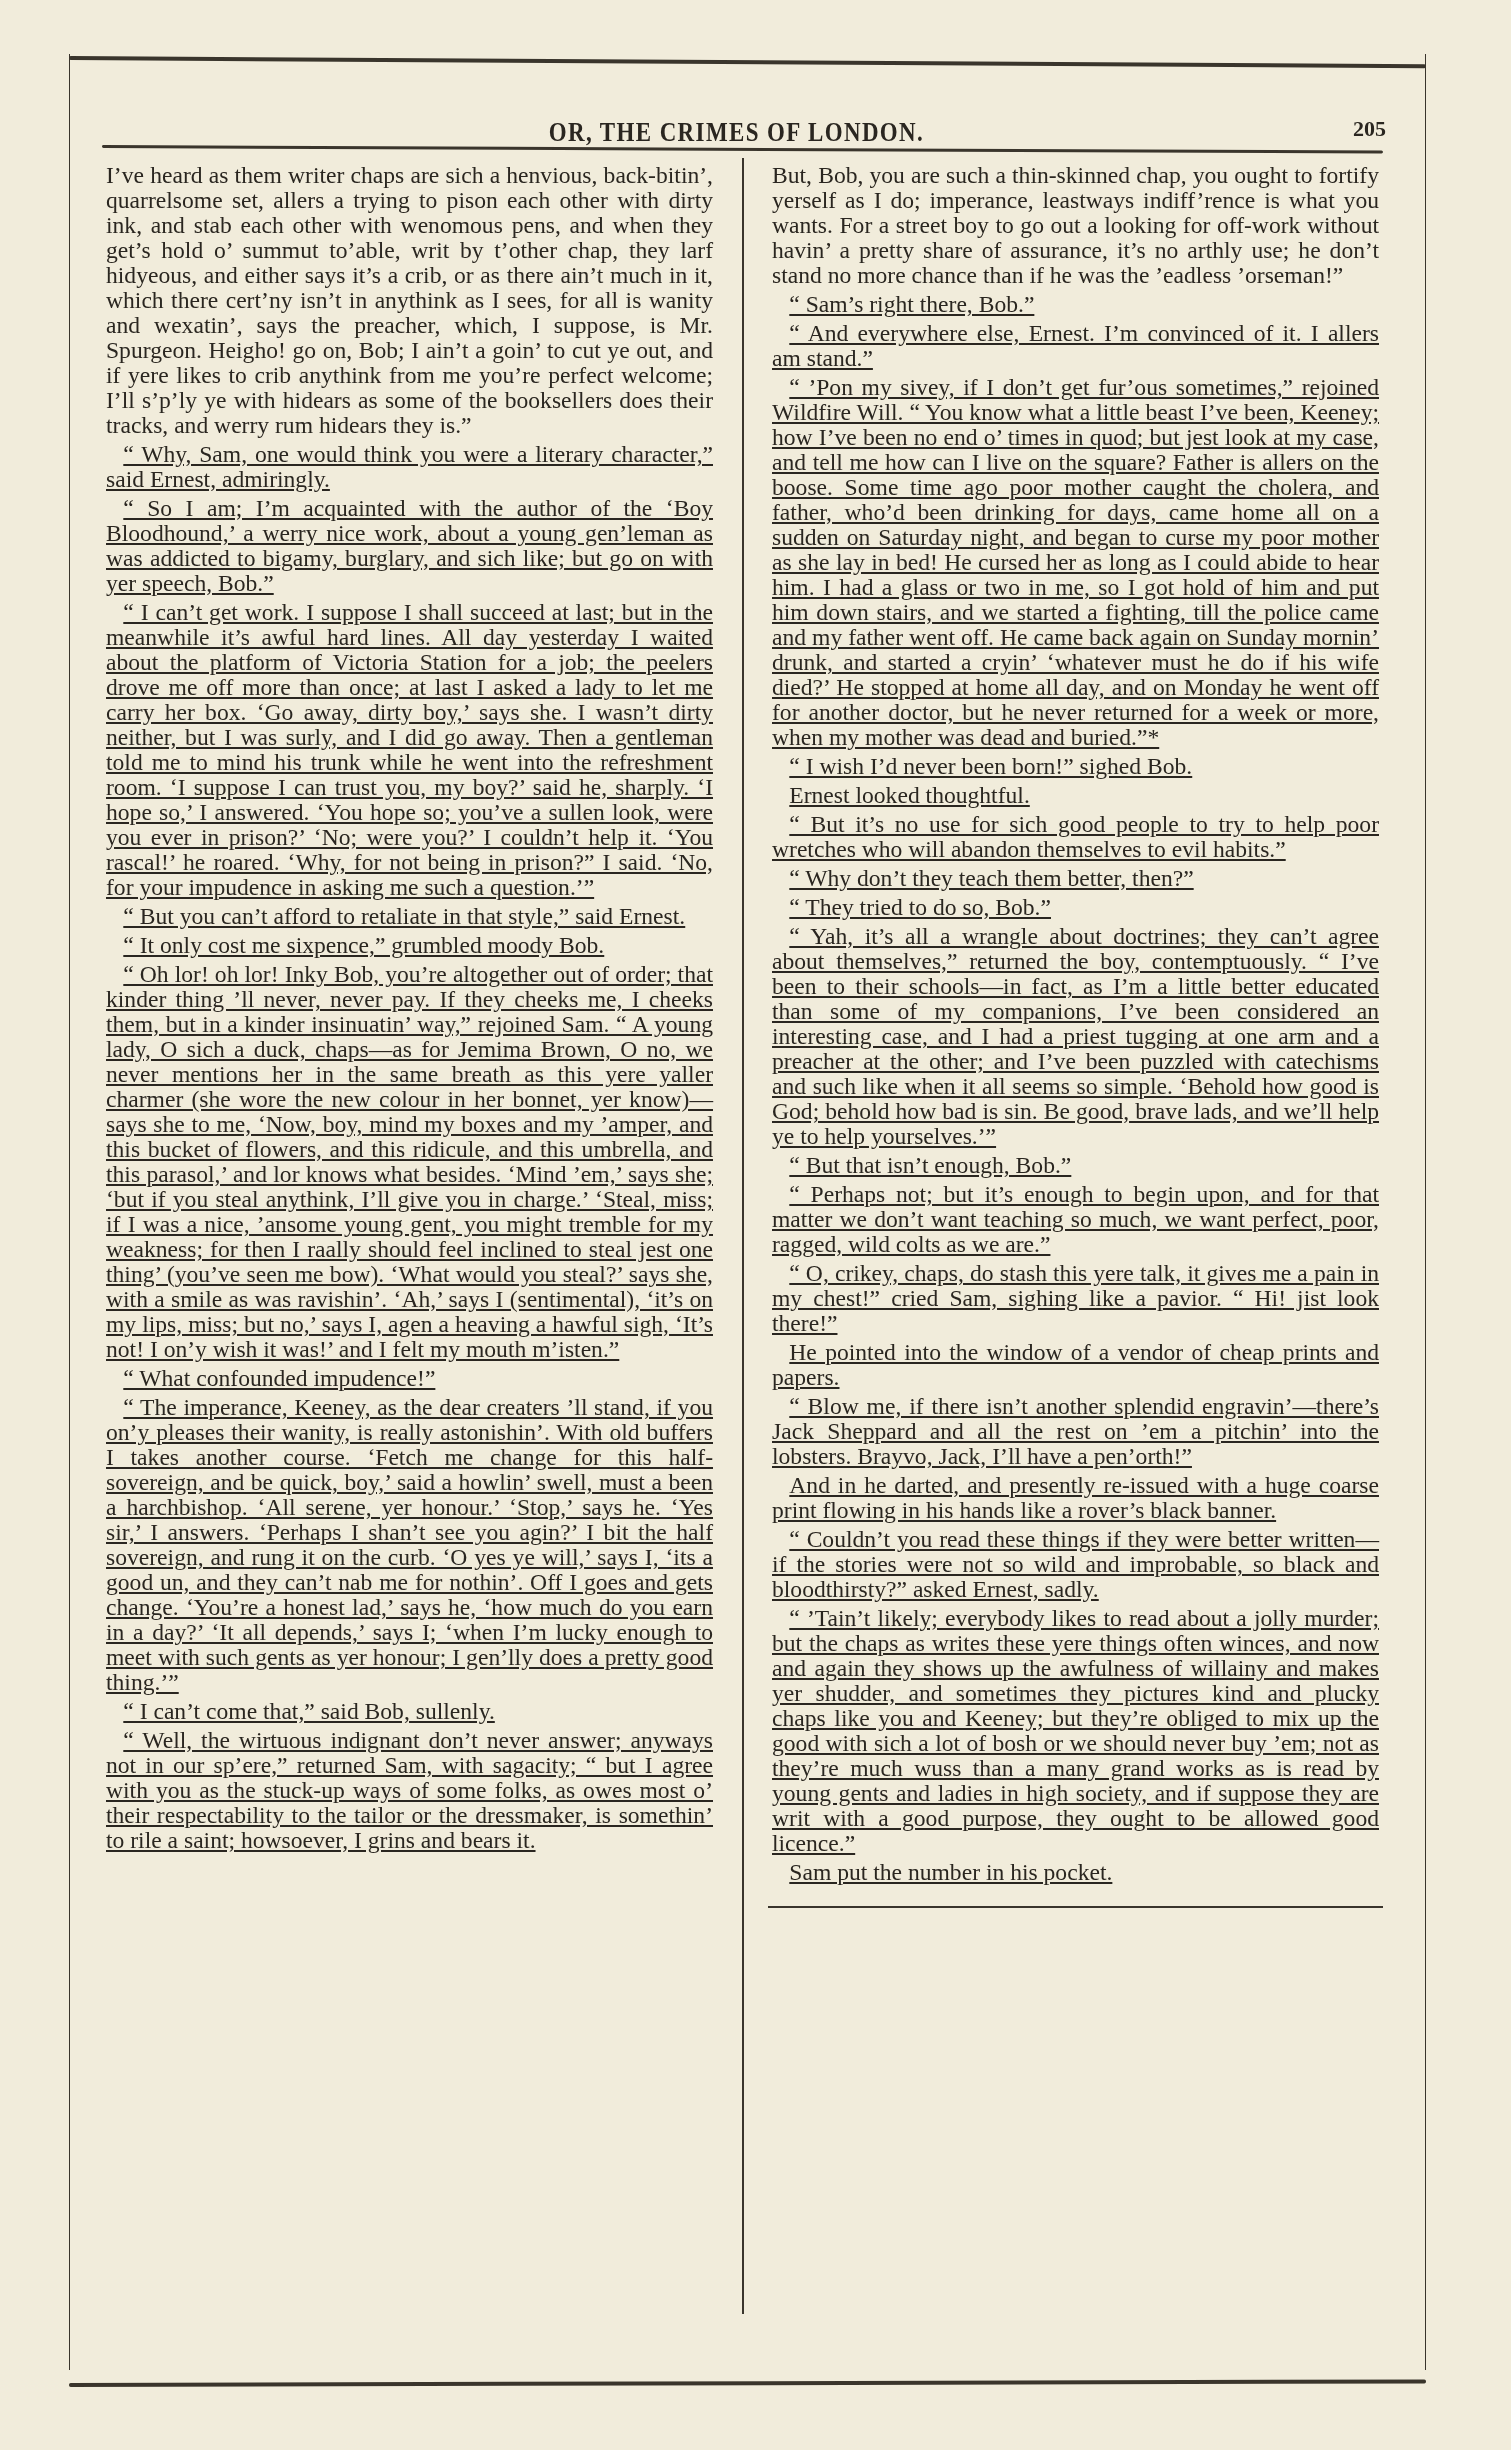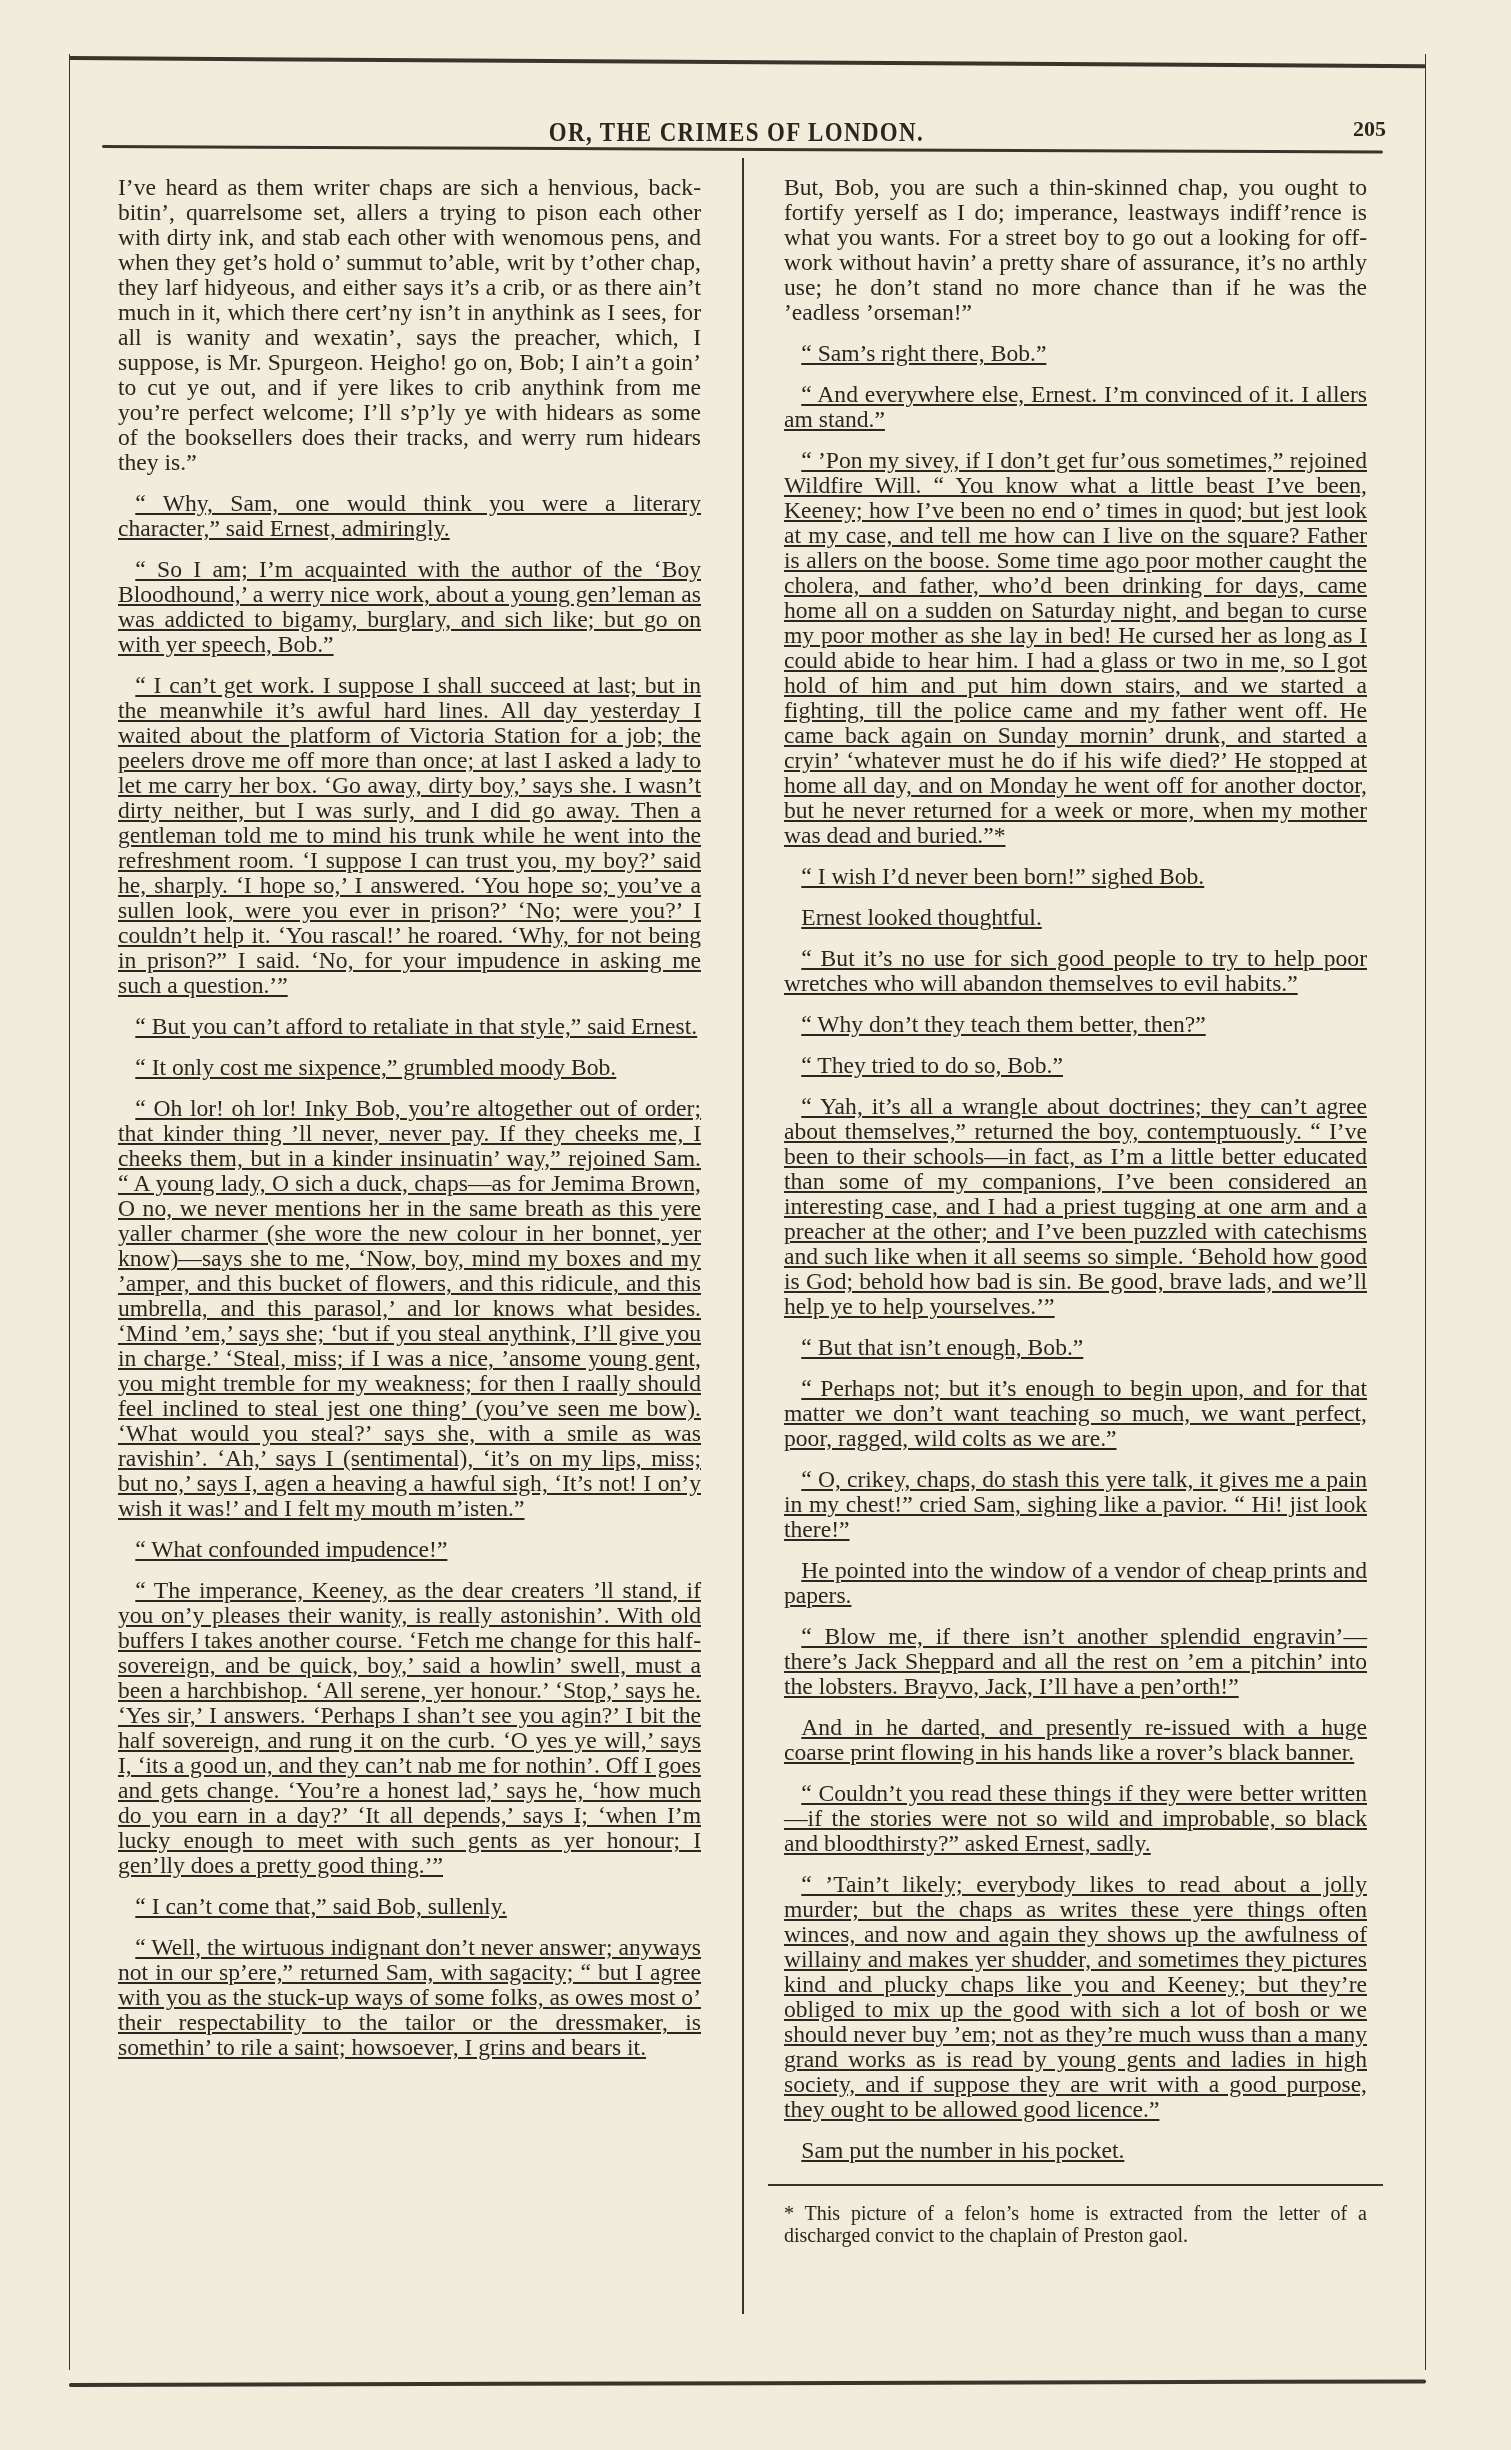--- a/index.html
+++ b/index.html
@@ -44,21 +44,21 @@
     position: absolute; left: 742px; top: 158px; width: 1.7px; height: 2156px;
     background: #3a352c;
   }
   .column {
     position: absolute; top: 159px; width: 615px;
     font-size: 23.6px; line-height: 25px;
     text-align: justify;
     font-stretch: condensed;
   }
   .column p {
-    margin: 16px; text-indent: 0;
+    margin: 4px; text-indent: 0;
   }
   .column p.indent { text-indent: 17.3px; text-decoration: underline; }
   .col-left { left: 102px; }
   .col-right { left: 768px; }
   .footnote-rule {
     height: 1.7px; background: #3a352c; margin: 21px 0 14px 0;
   }
   .footnote { font-size: 20px; line-height: 22.5px; text-indent: 14px; text-align: justify; }
 </style>
 </head>
@@ -105,17 +105,16 @@
       <p class="indent">“ Perhaps not; but it’s enough to begin upon, and for that matter we don’t want teaching so much, we want perfect, poor, ragged, wild colts as we are.”</p>
       <p class="indent">“ O, crikey, chaps, do stash this yere talk, it gives me a pain in my chest!” cried Sam, sighing like a pavior. “ Hi! jist look there!”</p>
       <p class="indent">He pointed into the window of a vendor of cheap prints and papers.</p>
       <p class="indent">“ Blow me, if there isn’t another splendid engravin’—there’s Jack Sheppard and all the rest on ’em a pitchin’ into the lobsters. Brayvo, Jack, I’ll have a pen’orth!”</p>
       <p class="indent">And in he darted, and presently re-issued with a huge coarse print flowing in his hands like a rover’s black banner.</p>
       <p class="indent">“ Couldn’t you read these things if they were better written—if the stories were not so wild and improbable, so black and bloodthirsty?” asked Ernest, sadly.</p>
       <p class="indent">“ ’Tain’t likely; everybody likes to read about a jolly murder; but the chaps as writes these yere things often winces, and now and again they shows up the awfulness of willainy and makes yer shudder, and sometimes they pictures kind and plucky chaps like you and Keeney; but they’re obliged to mix up the good with sich a lot of bosh or we should never buy ’em; not as they’re much wuss than a many grand works as is read by young gents and ladies in high society, and if suppose they are writ with a good purpose, they ought to be allowed good licence.”</p>
       <p class="indent">Sam put the number in his pocket.</p>
     </div>
   <div class="footnote-rule"></div>
-  <p class="footnote">* This picture of a felon’s home is extracted from the letter of a discharged convict to the chaplain of Preston gaol.</p>
 </div>
 
 <div class="rule-bottom"></div>
 
 
 </body></html>

